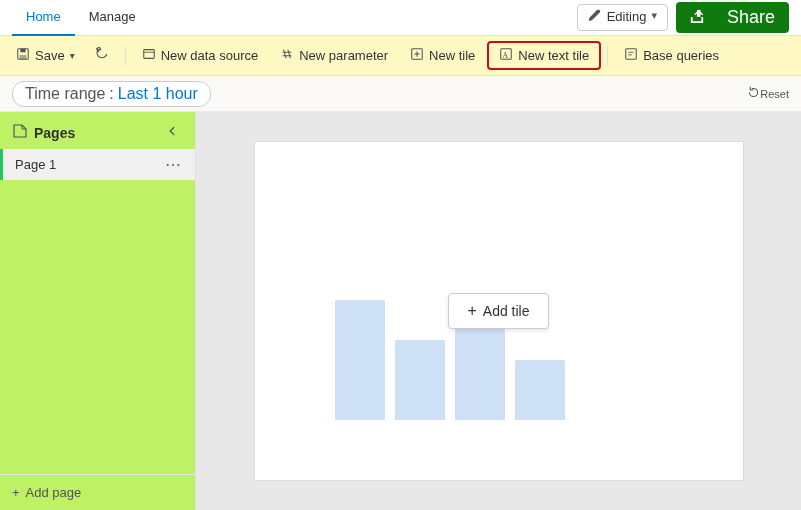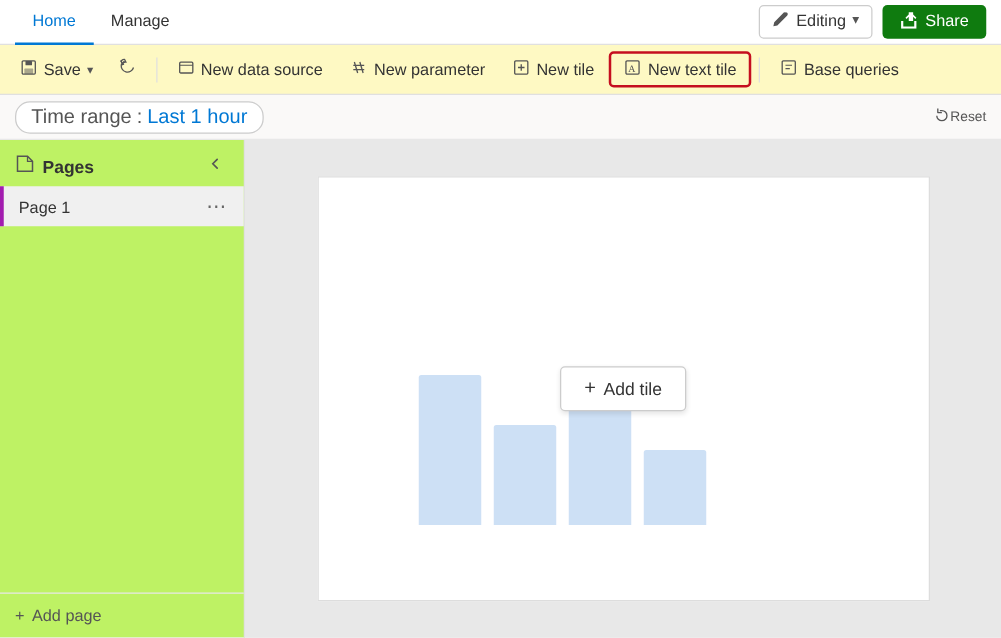--- a/index.html
+++ b/index.html
@@ -41,29 +41,29 @@
       border: 1px solid #ccc;
       border-radius: 4px;
       padding: 4px 10px;
       cursor: pointer;
       font-size: 13px;
       background: #fff;
       color: #333;
     }
     .share-btn {
       display: flex;
-      align-items: flex-start;
-      gap: 6px;
+      align-items: flex-end;
+      gap: 23px;
       background: #0f7b0f;
       color: #fff;
       border: none;
       border-radius: 4px;
       padding: 5px 14px;
       cursor: pointer;
-      font-size: 13px;
+      font-size: 18px;
       font-weight: 500;
     }
 
     
     .toolbar {
       display: flex;
       align-items: center;
       background: #fef9c3;
       border-bottom: 1px solid #e0e0e0;
       height: 40px;
@@ -173,21 +173,21 @@
       font-size: 14px;
       padding: 2px 4px;
       border-radius: 3px;
     }
     .page-item {
       display: flex;
       align-items: center;
       justify-content: space-between;
       padding: 6px 12px;
       cursor: pointer;
-      border-left: 3px solid #a21caf;
+      border-left: 3px solid #22c55e;
       background: #f0f0f0;
       gap: 32px;
     }
     .page-item-name {
       font-size: 13px;
       font-weight: 500;
       color: #333;
     }
     .page-item-more {
       color: #666;

